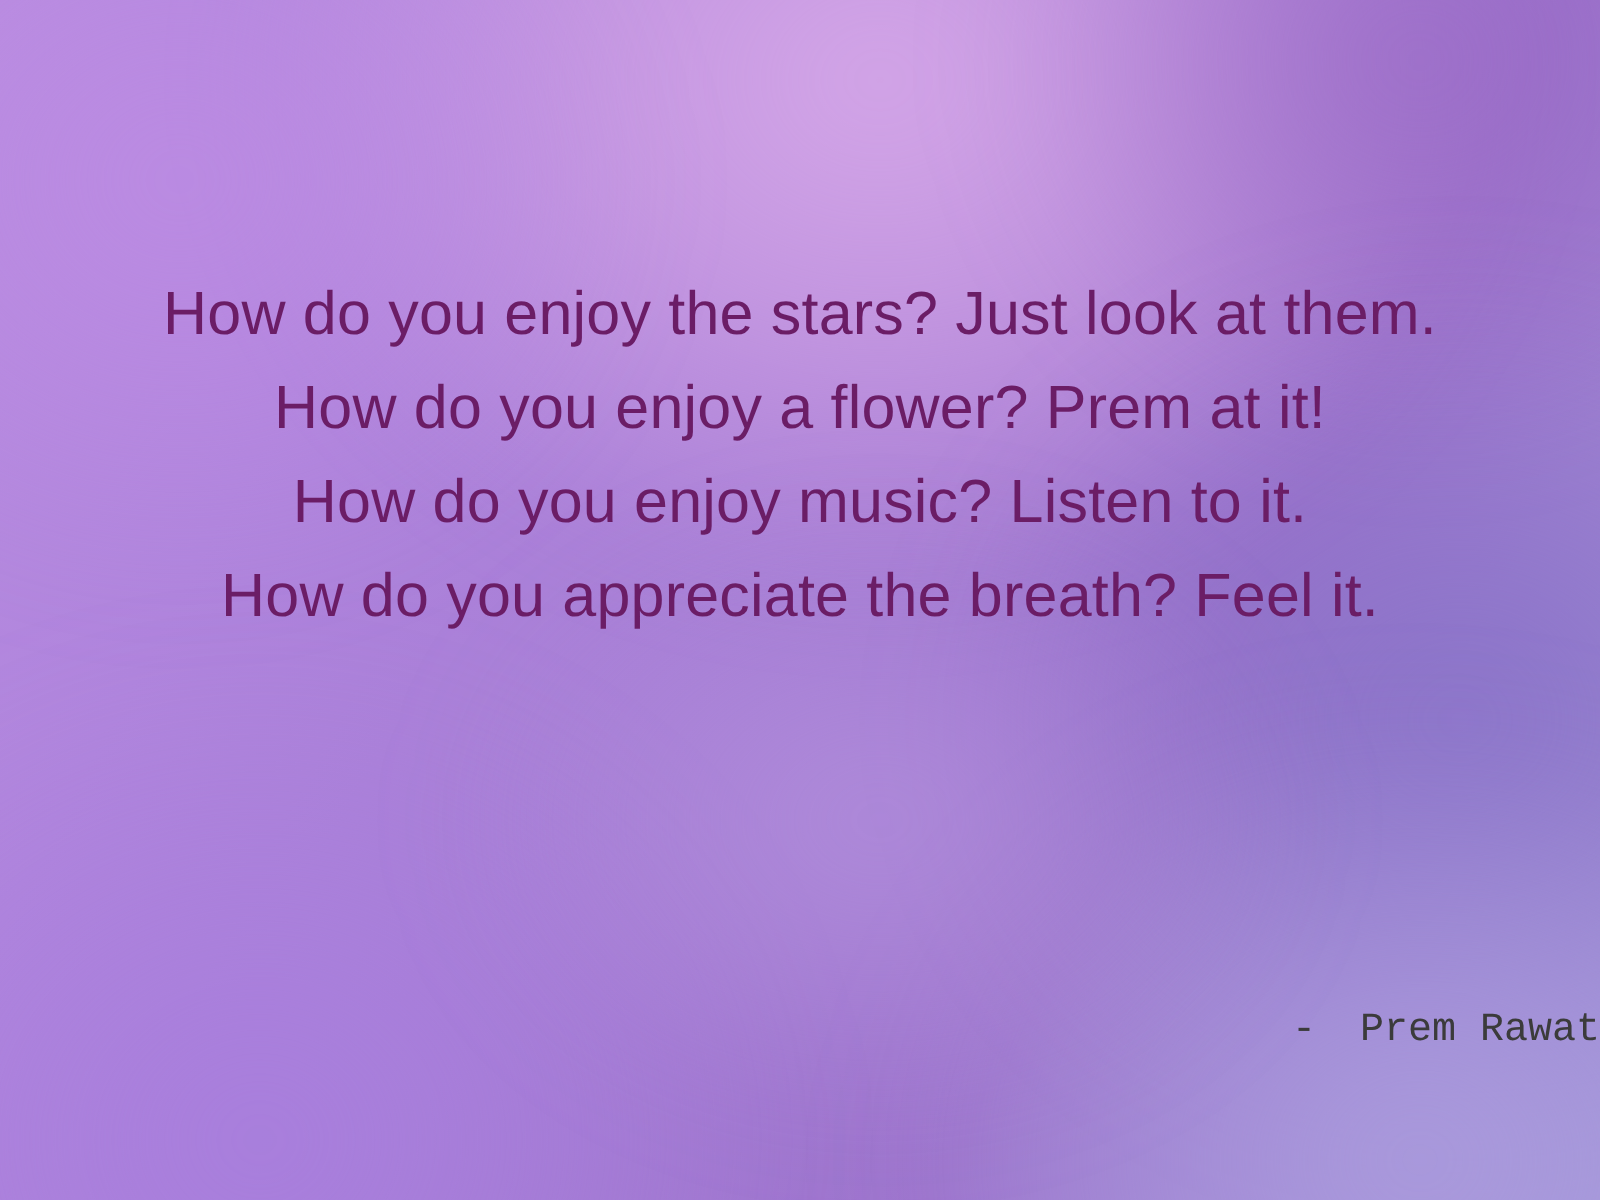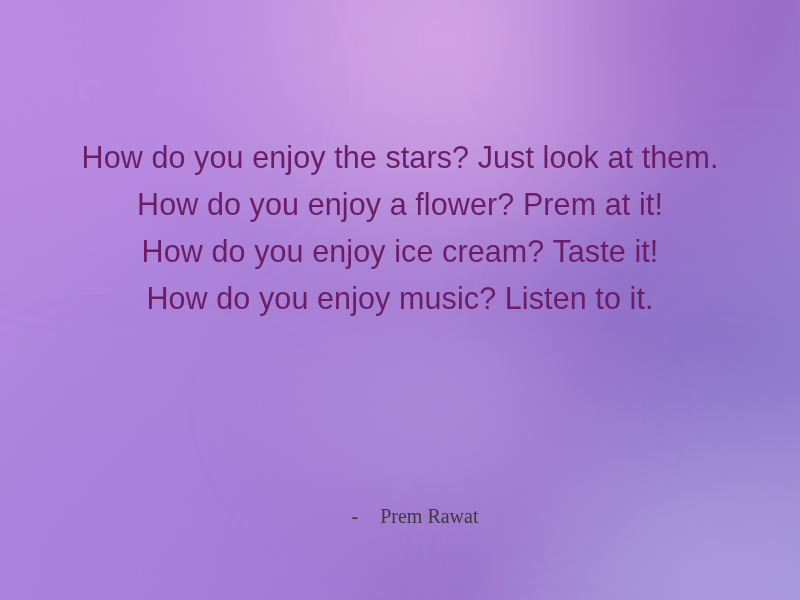--- a/index.html
+++ b/index.html
@@ -128,22 +128,22 @@
     letter-spacing: 0.1px;
     color: #6b1d66;
     white-space: pre;
   }
 
   #attribution {
     position: absolute;
     left: 0;
     right: 0;
     top: 477px;
-    text-align: center;
-    font-family: Liberation Serif, serif;
+    text-align: right;
+    font-family: Liberation Mono, monospace;
     font-size: 20px;
     line-height: 26px;
     color: #3b3b3b;
     white-space: pre;
   }
   #attribution .dash {
     display: inline-block;
   }
   #attribution .author {
     display: inline-block;
@@ -161,22 +161,22 @@
   <div class="glow glow-right"></div>
   <div class="glow glow-bottom-left"></div>
   <div class="glow glow-bottom-right"></div>
   <div class="glow glow-center-bottom"></div>
 
   <div id="quote-content">
 
     <div id="poem">
       <span class="poem-line">How do you enjoy the stars? Just look at them.</span>
       <span class="poem-line">How do you enjoy a flower? Prem at it!</span>
-      <span class="poem-line">How do you enjoy ice cream? Taste it!</span>
       <span class="poem-line">How do you enjoy music? Listen to it.</span>
+      <span class="poem-line">How do you appreciate the breath? Feel it.</span>
     </div>
 
     <div id="attribution">
       <span class="dash">-</span><span class="author">Prem Rawat</span>
     </div>
 
   </div>
 </div>
 
 </body></html>

